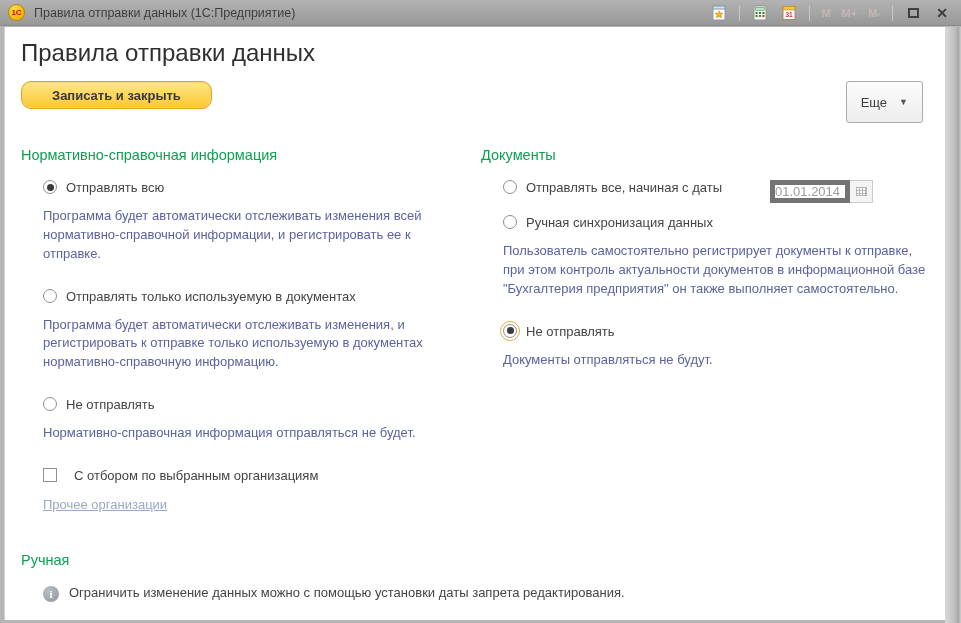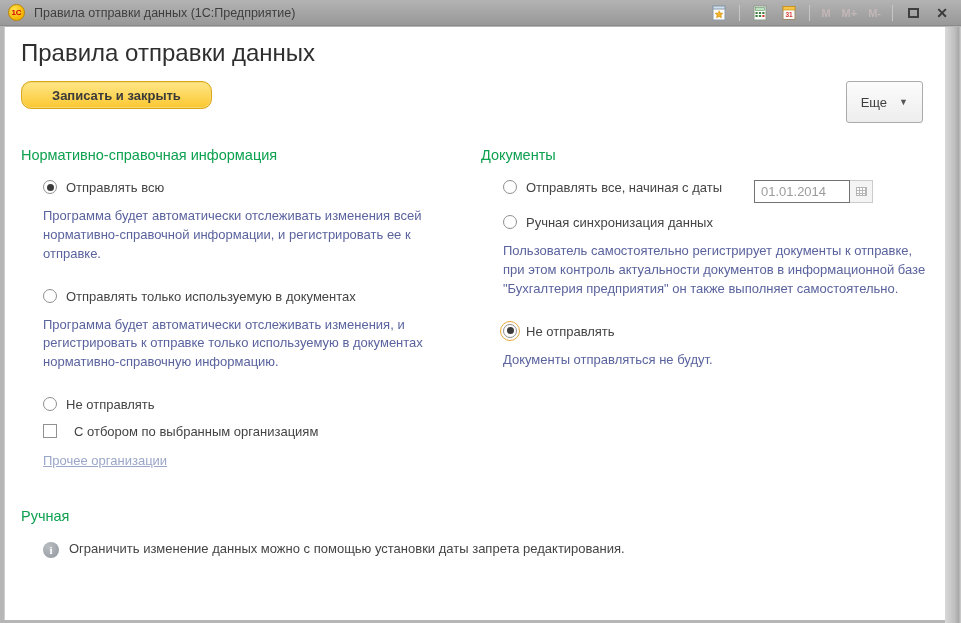--- a/index.html
+++ b/index.html
@@ -88,22 +88,22 @@
   }
   .col-right .opt-desc { max-width:470px; }
 
   .checkbox {
     width:14px; height:14px; border:1px solid #919191; background:#fff;
     margin-right:17px; flex:0 0 auto;
   }
 
   .date-group { display:flex; align-items:stretch; margin-left:auto; margin-right:56px; }
   .date-input {
-    width:96px; height:23px; border:1px solid #737373; background:#fff;
-    font-size:13px; color:#9c9c9c; display:flex; align-items:center; padding-left:6px;
+    width:80px; height:23px; border:5px solid #737373; background:#fff;
+    font-size:13px; color:#9c9c9c; display:flex; align-items:center; 
   }
   .date-picker-btn {
     width:23px; height:23px; border:1px solid #cbcbcb; border-left:none;
     background:#f4f4f4; display:flex; align-items:center; justify-content:center; cursor:pointer;
   }
   .cal-grid {
     width:11px; height:9px; border:1px solid #b5b5b5;
     background:
       linear-gradient(#b5b5b5 1px, transparent 1px) 0 2px/ 3px 3px,
       linear-gradient(90deg,#b5b5b5 1px, transparent 1px) 2px 0/ 3px 3px, #fff;
@@ -204,20 +204,21 @@
           <div class="opt-row">
             <span class="radio"></span>
             <span class="opt-label">Отправлять только используемую в документах</span>
           </div>
           <div class="opt-desc">Программа будет автоматически отслеживать изменения, и регистрировать к отправке только используемую в документах нормативно-справочную информацию.</div>
 
           <div class="opt-row">
             <span class="radio"></span>
             <span class="opt-label">Не отправлять</span>
           </div>
+          <div class="opt-desc">Нормативно-справочная информация отправляться не будет.</div>
         </div>
 
         <div class="col-right">
           <h2 class="sect">Документы</h2>
 
           <div class="opt-row">
             <span class="radio"></span>
             <span class="opt-label">Отправлять все, начиная с даты</span>
             <span class="date-group">
               <span class="date-input">01.01.2014</span>

